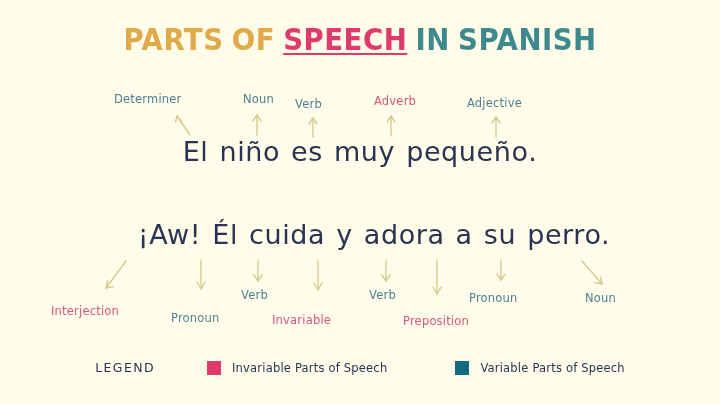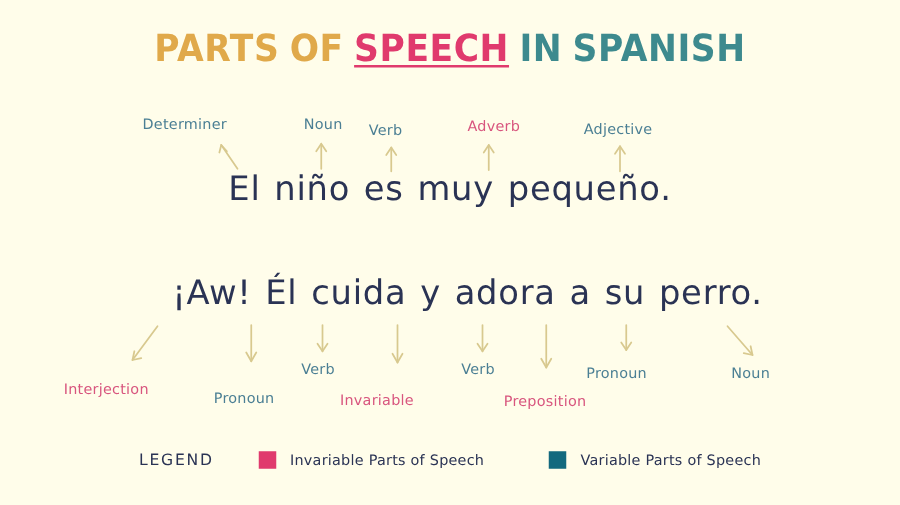--- a/index.html
+++ b/index.html
@@ -78,20 +78,21 @@
 
   
   #legend {
     position: absolute;
     top: 360px;
     left: 0;
     width: 720px;
     display: flex;
     justify-content: center;
     align-items: center;
+    gap: 16px;
   }
   #legend-title {
     color: #2a3354;
     font-family: "DejaVu Sans", sans-serif;
     font-size: 12.5px;
     letter-spacing: 1.4px;
     margin-right: 36px;
   }
   .legend-item {
     display: flex;

